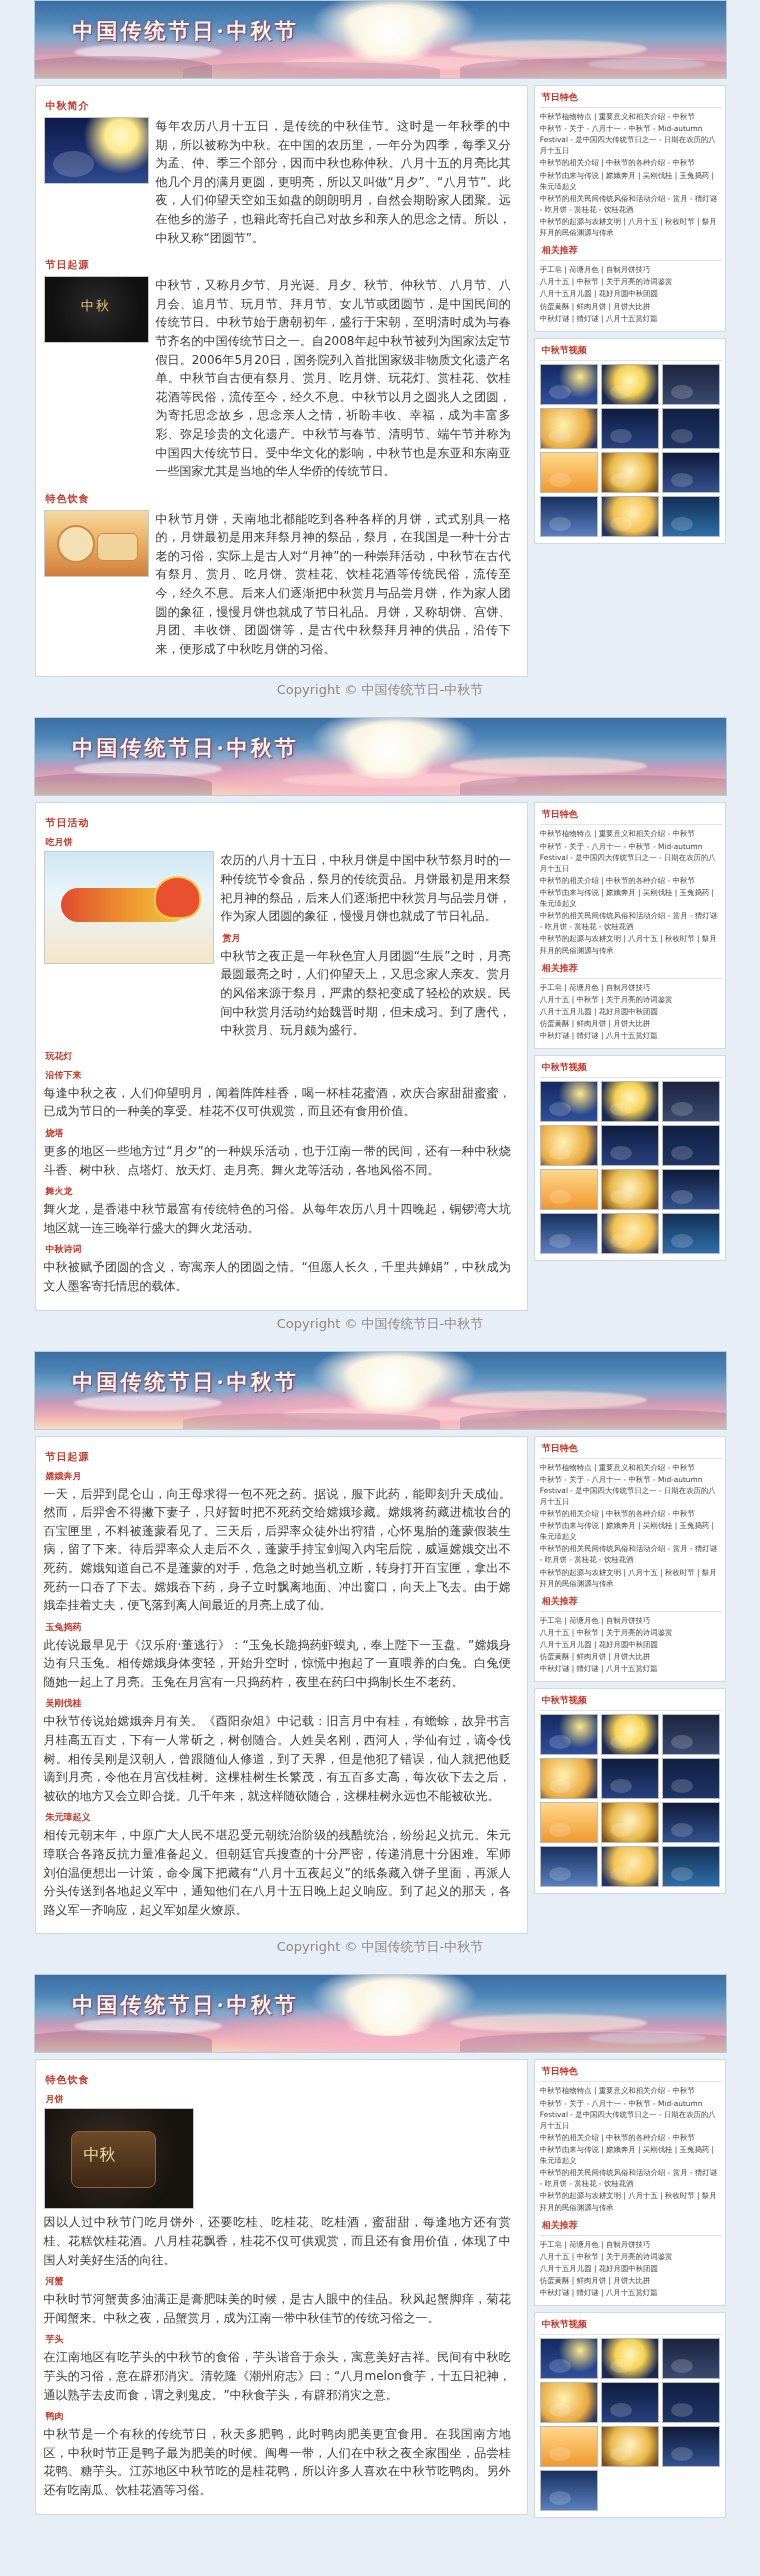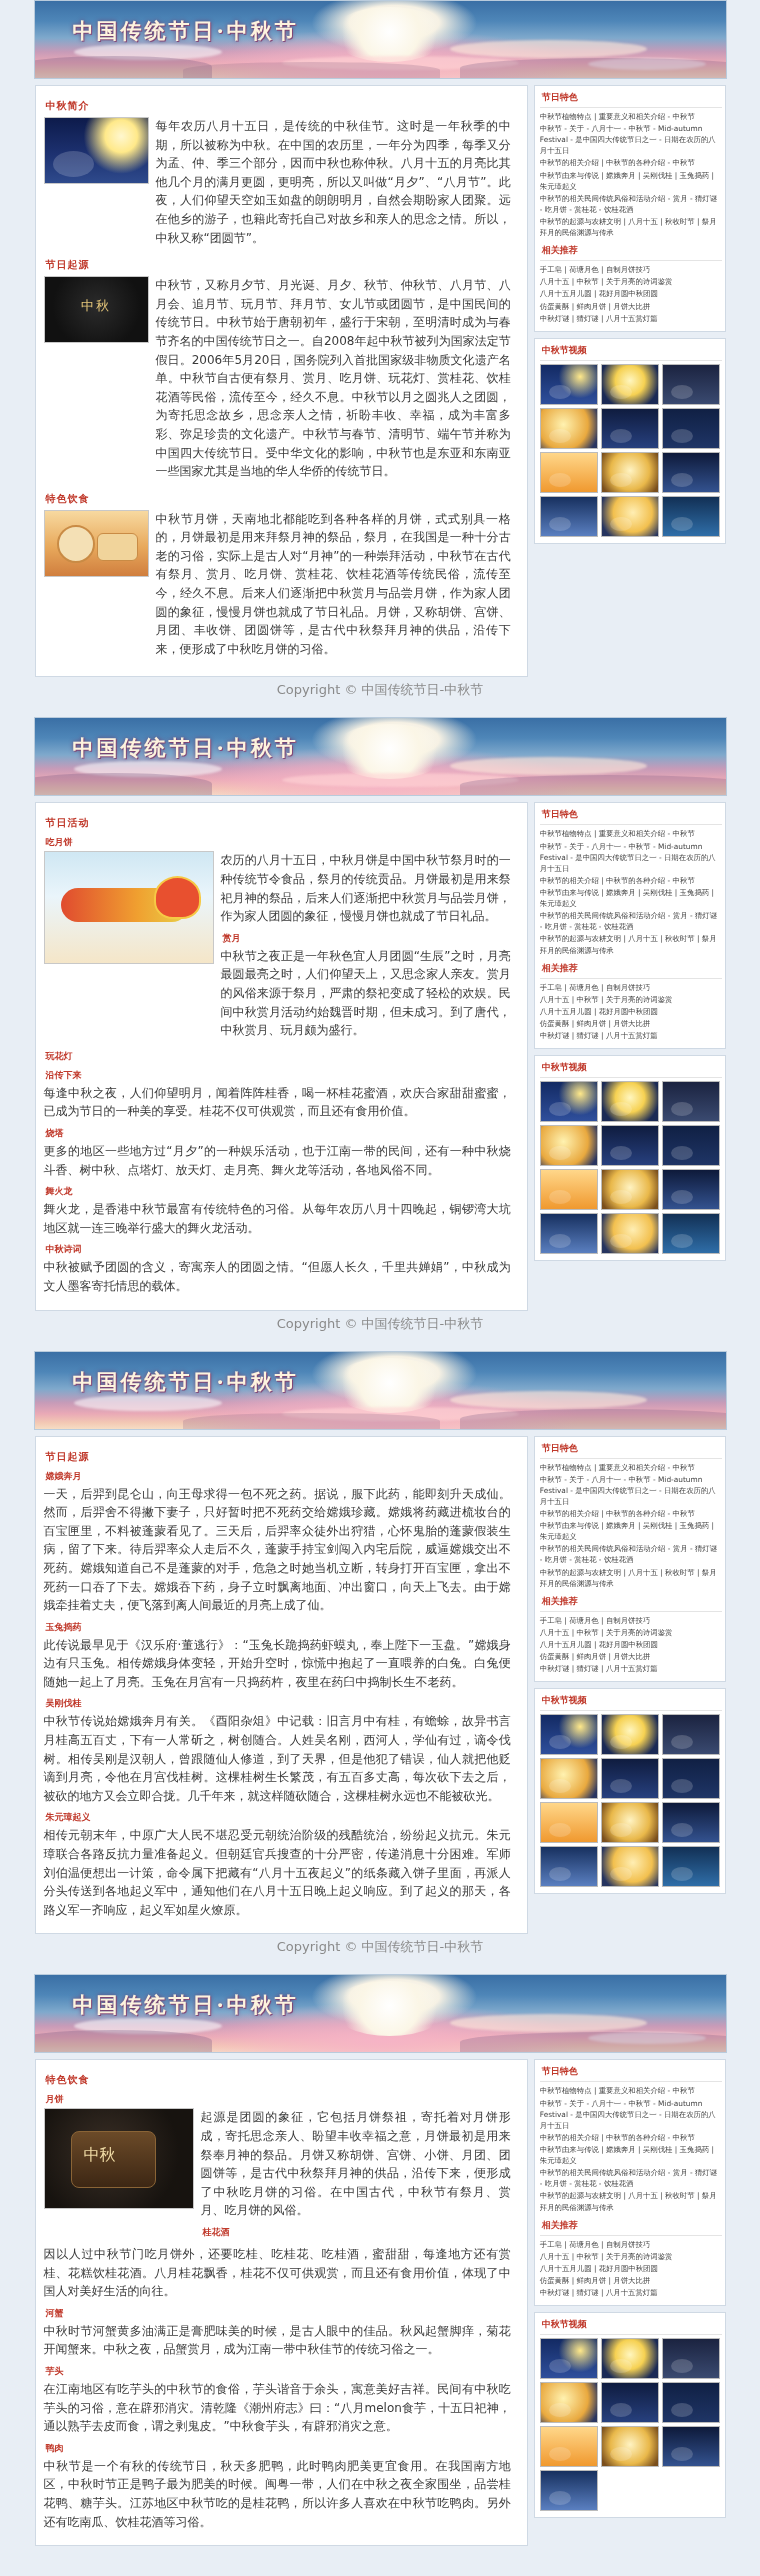--- a/index.html
+++ b/index.html
@@ -389,24 +389,20 @@
     <div class="hill h3"></div>
     <div class="banner-title">中国传统节日·中秋节</div>
   </div>
 
   <div class="wrap">
     <div class="col-main">
       <div class="sec-title">特色饮食</div>
       <div class="sub-title">月饼</div>
       <div class="row">
         <div class="pic moonbox"></div>
-        <div>
-          <div class="para">起源是团圆的象征，它包括月饼祭祖，寄托着对月饼形成，寄托思念亲人、盼望丰收幸福之意，月饼最初是用来祭奉月神的祭品。月饼又称胡饼、宫饼、小饼、月团、团圆饼等，是古代中秋祭拜月神的供品，沿传下来，便形成了中秋吃月饼的习俗。在中国古代，中秋节有祭月、赏月、吃月饼的风俗。</div>
-          <div class="sub-title">桂花酒</div>
-        </div>
       </div>
       <div class="para">因以人过中秋节门吃月饼外，还要吃桂、吃桂花、吃桂酒，蜜甜甜，每逢地方还有赏桂、花糕饮桂花酒。八月桂花飘香，桂花不仅可供观赏，而且还有食用价值，体现了中国人对美好生活的向往。</div>
       <div class="sub-title">河蟹</div>
       <div class="para">中秋时节河蟹黄多油满正是膏肥味美的时候，是古人眼中的佳品。秋风起蟹脚痒，菊花开闻蟹来。中秋之夜，品蟹赏月，成为江南一带中秋佳节的传统习俗之一。</div>
       <div class="sub-title">芋头</div>
       <div class="para">在江南地区有吃芋头的中秋节的食俗，芋头谐音于余头，寓意美好吉祥。民间有中秋吃芋头的习俗，意在辟邪消灾。清乾隆《潮州府志》曰：“八月melon食芋，十五日祀神，通以熟芋去皮而食，谓之剥鬼皮。”中秋食芋头，有辟邪消灾之意。</div>
       <div class="sub-title">鸭肉</div>
       <div class="para">中秋节是一个有秋的传统节日，秋天多肥鸭，此时鸭肉肥美更宜食用。在我国南方地区，中秋时节正是鸭子最为肥美的时候。闽粤一带，人们在中秋之夜全家围坐，品尝桂花鸭、糖芋头。江苏地区中秋节吃的是桂花鸭，所以许多人喜欢在中秋节吃鸭肉。另外还有吃南瓜、饮桂花酒等习俗。</div>
     </div>
 

